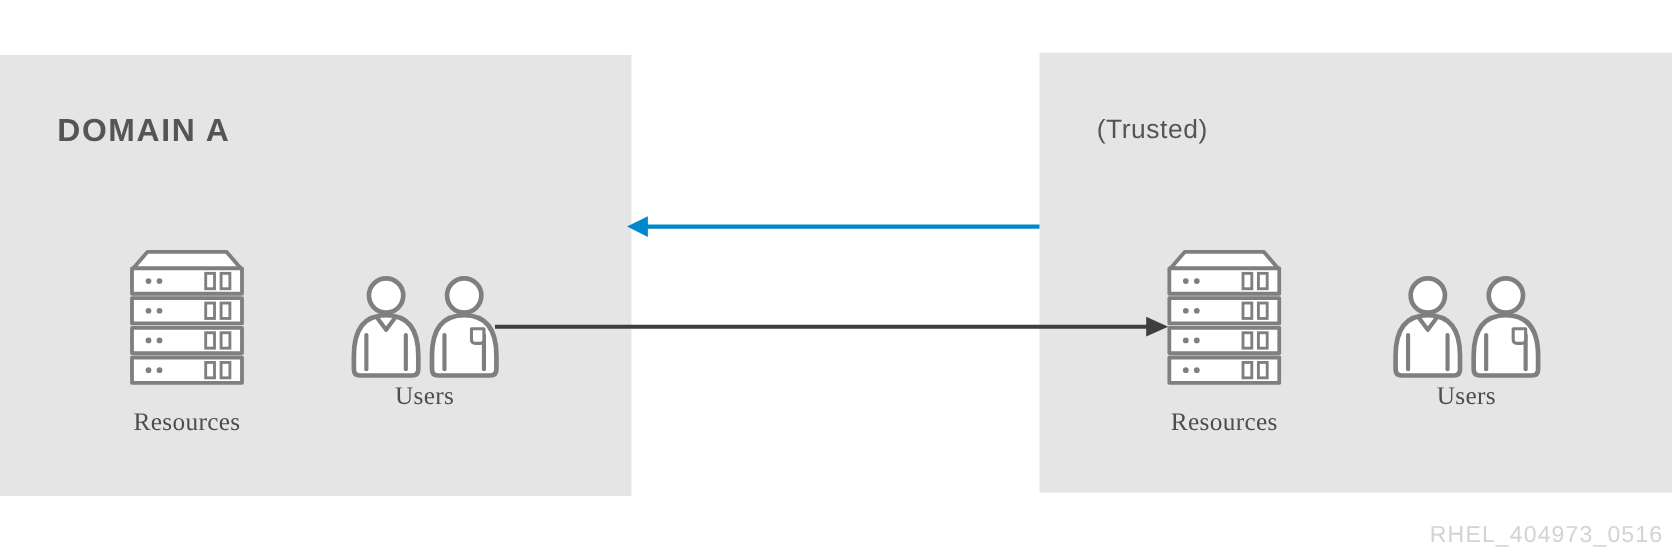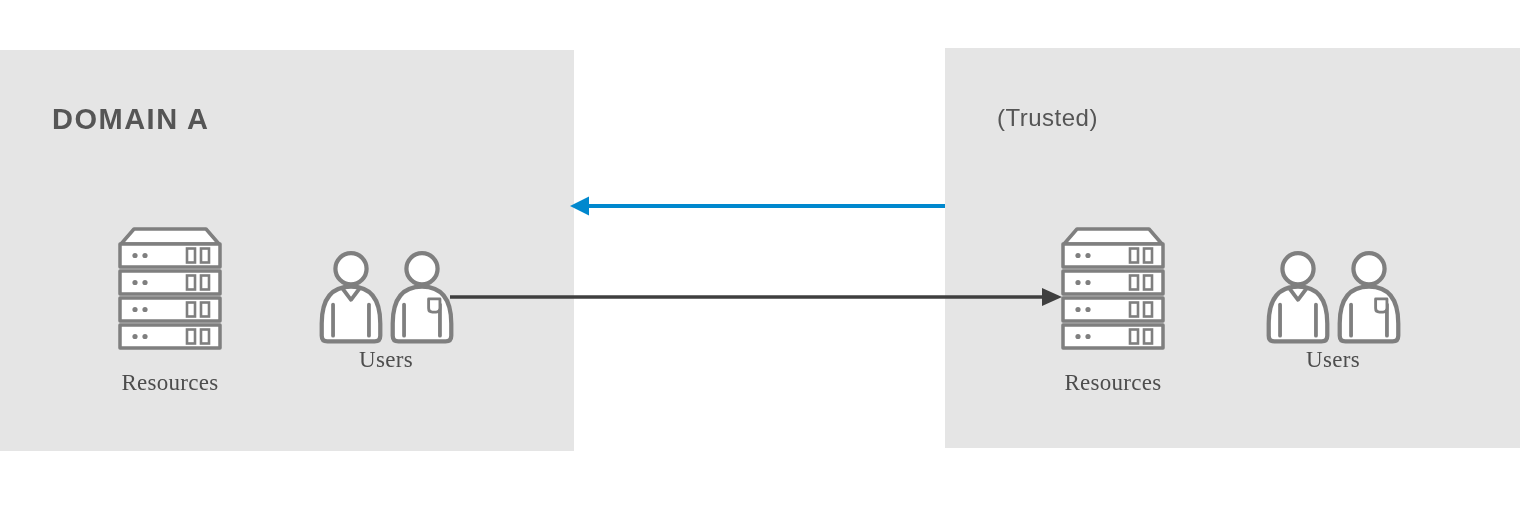--- a/index.html
+++ b/index.html
@@ -232,13 +232,14 @@
       <line x1="587" y1="206" x2="945" y2="206" stroke="#0088ce" stroke-width="4"></line>
       <polygon points="570,206 589,196.5 589,215.5" fill="#0088ce"></polygon>
     </g>
     <g>
       <line x1="450" y1="297" x2="1043" y2="297" stroke="#3f3f3f" stroke-width="3.5"></line>
       <polygon points="1062,297 1042,288 1042,306" fill="#3f3f3f"></polygon>
     </g>
   </svg>
 
 
+  <div class="watermark">RHEL_404973_0516</div>
 </div>
 
 </body></html>

